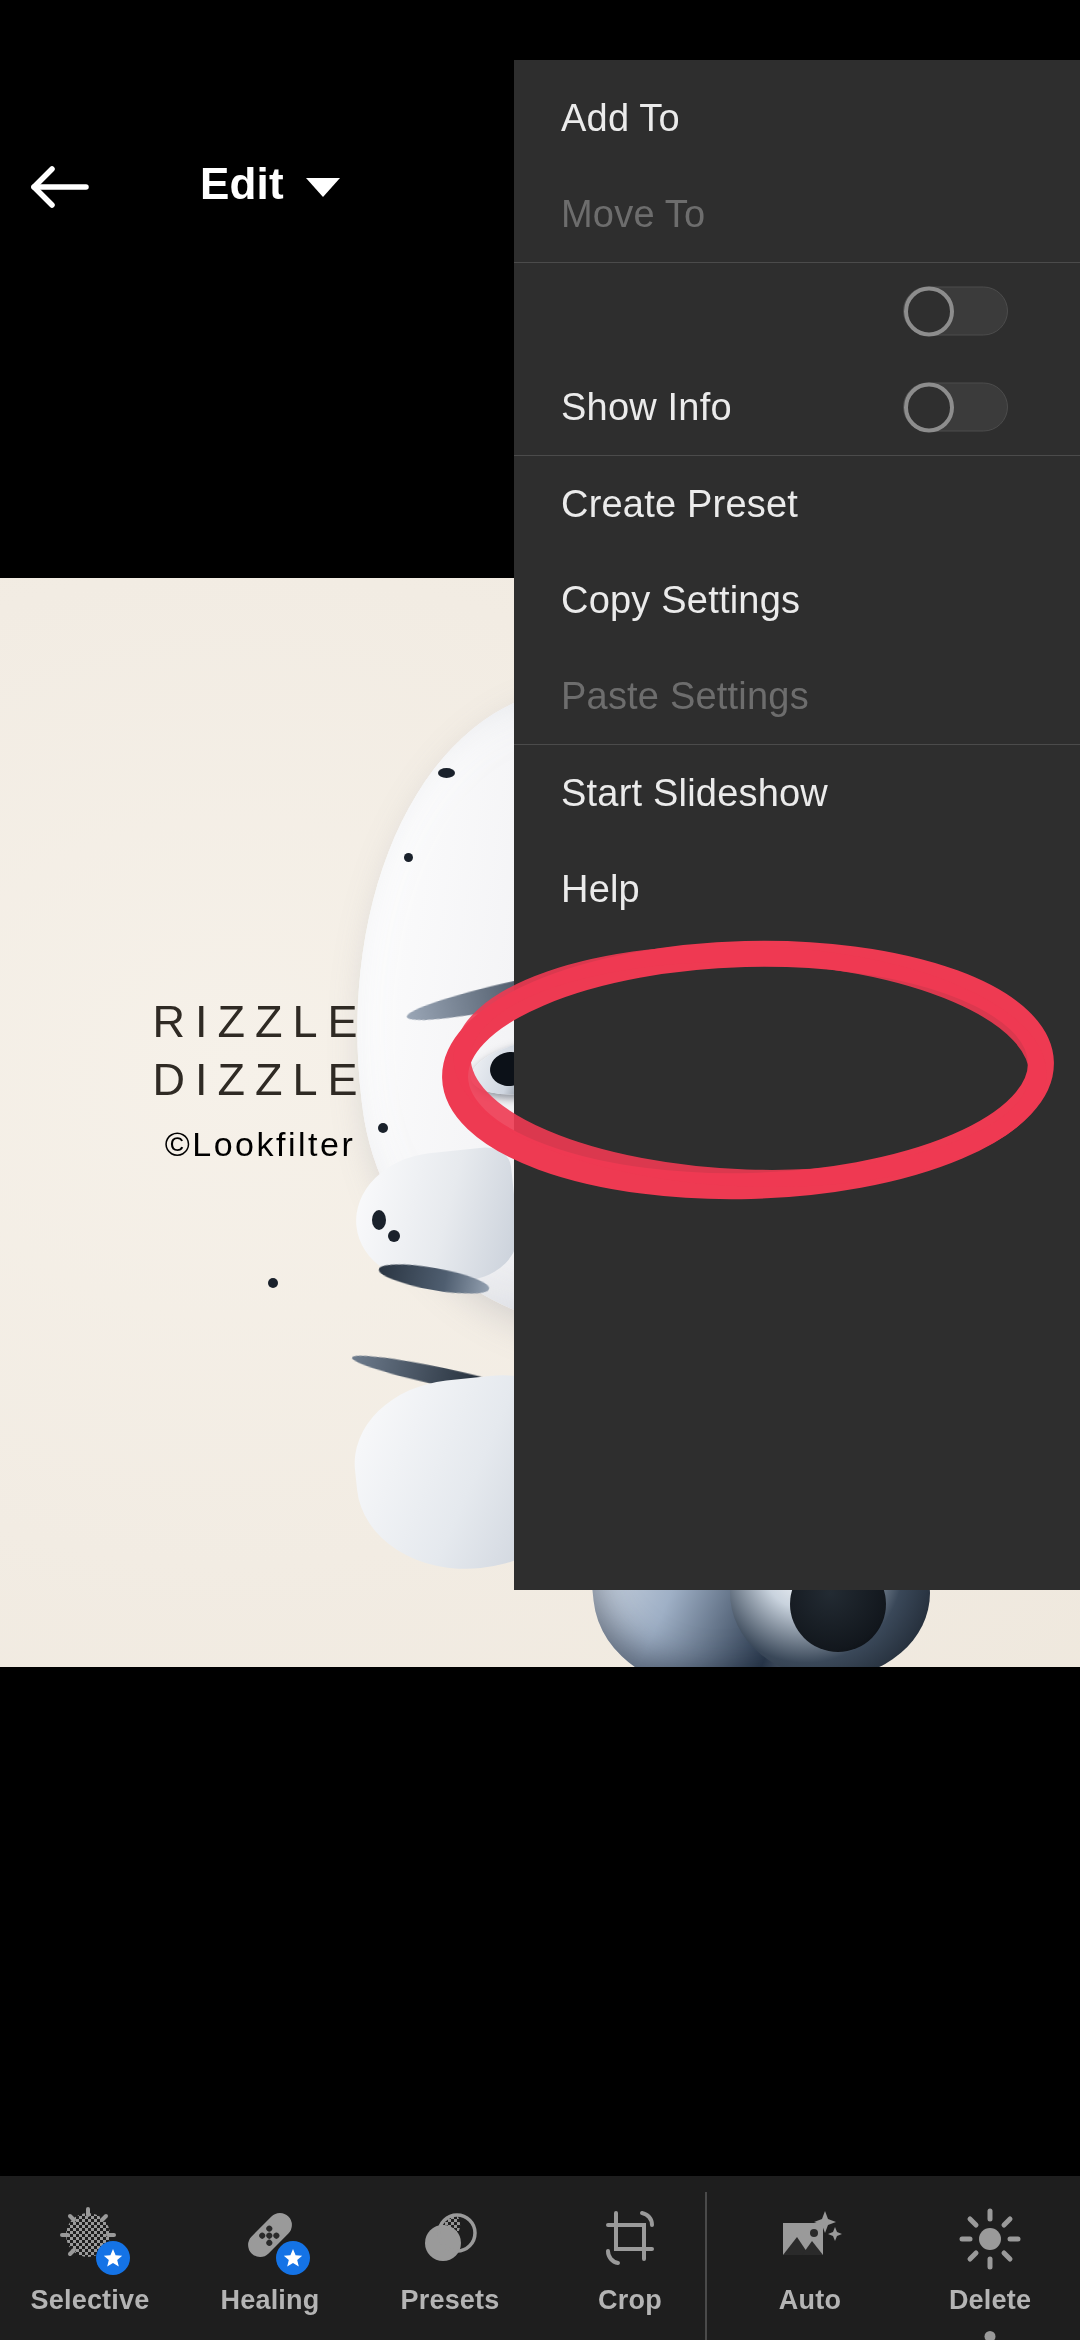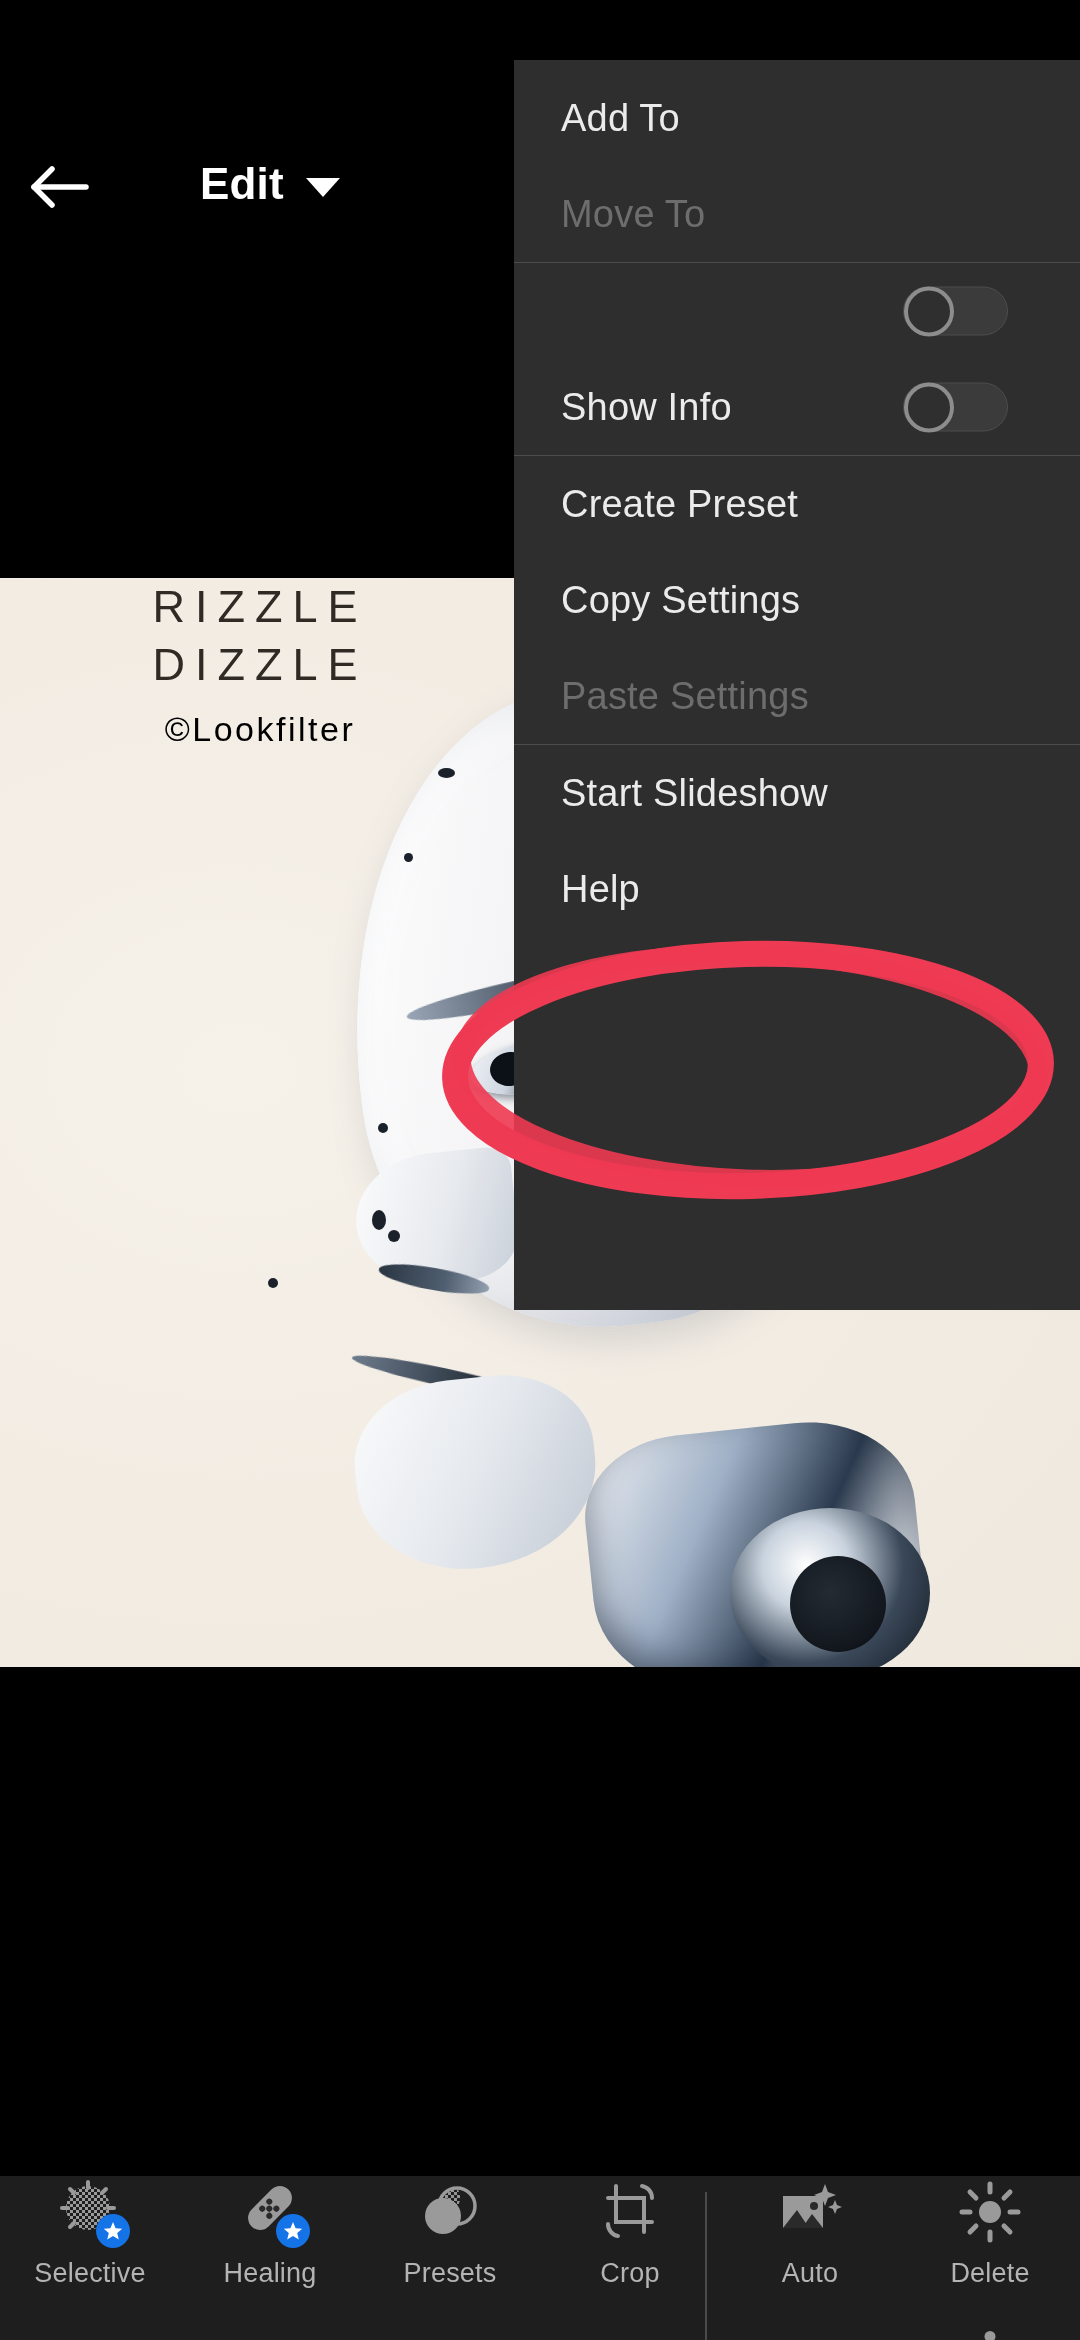--- a/index.html
+++ b/index.html
@@ -132,41 +132,41 @@
   }
   .joint-core{
     position:absolute; left:790px; top:978px; width:96px; height:96px;
     border-radius:50%;
     background:radial-gradient(circle at 42% 38%,#232b33 0%,#12171d 70%,#05070a 100%);
   }
   .speck{ position:absolute; background:#1a212b; border-radius:50%; }
 
   #wm{
     position:absolute; left:0; top:0; width:520px; height:100%;
-    display:flex; flex-direction:column; justify-content:flex-start;
+    display:flex; flex-direction:column; justify-content:center;
     align-items:center; padding-bottom:88px;
   }
   #wm .wm-line{
     color:#2f2a24; font-size:45px; letter-spacing:10px; font-weight:400;
     line-height:58px; font-family:"Liberation Sans", sans-serif;
   }
   #wm .wm-credit{
     color:#000000; font-size:34px; letter-spacing:2.5px; margin-top:16px;
     font-family:"Liberation Sans", sans-serif;
   }
 
   
   #lower-black{
     position:absolute; left:0; top:1667px; width:1080px; height:501px;
     background:#000;
   }
 
   
   #menu{
-    position:absolute; left:514px; top:60px; width:566px; height:1250px;
+    position:absolute; left:514px; top:60px; width:566px; height:1530px;
     background:#2e2e2e;
     z-index:5;
   }
   .menu-item{
     position:relative; height:96px; display:flex; align-items:center;
     padding-left:47px; cursor:pointer;
   }
   .menu-item .label{
     color:#ebebeb; font-size:38px; font-weight:400; letter-spacing:.2px;
   }
@@ -192,22 +192,22 @@
   }
 
   
   #toolbar{
     position:absolute; left:0; top:2176px; width:1080px; height:164px;
     background:#1e1e1e; display:flex; align-items:flex-start;
     z-index:6;
   }
   .tool{
     flex:1 1 0; height:164px; display:flex; flex-direction:column;
-    align-items:center; justify-content:flex-start; padding-top:4px;
-    position:relative; cursor:pointer;
+    align-items:center; justify-content:flex-start; padding-top:31px;
+    position:relative; cursor:pointer;font-weight:bold;
   }
   .tool .ic{ width:64px; height:64px; position:relative; }
   .tool .tl{
     margin-top:14px; color:#b4b4b4; font-size:27px; letter-spacing:.2px;
   }
   .tool .dot{
     position:absolute; bottom:-2px; left:50%; transform:translateX(-50%);
     width:11px; height:11px; border-radius:50%; background:#9a9a9a;
   }
   #tool-divider{

